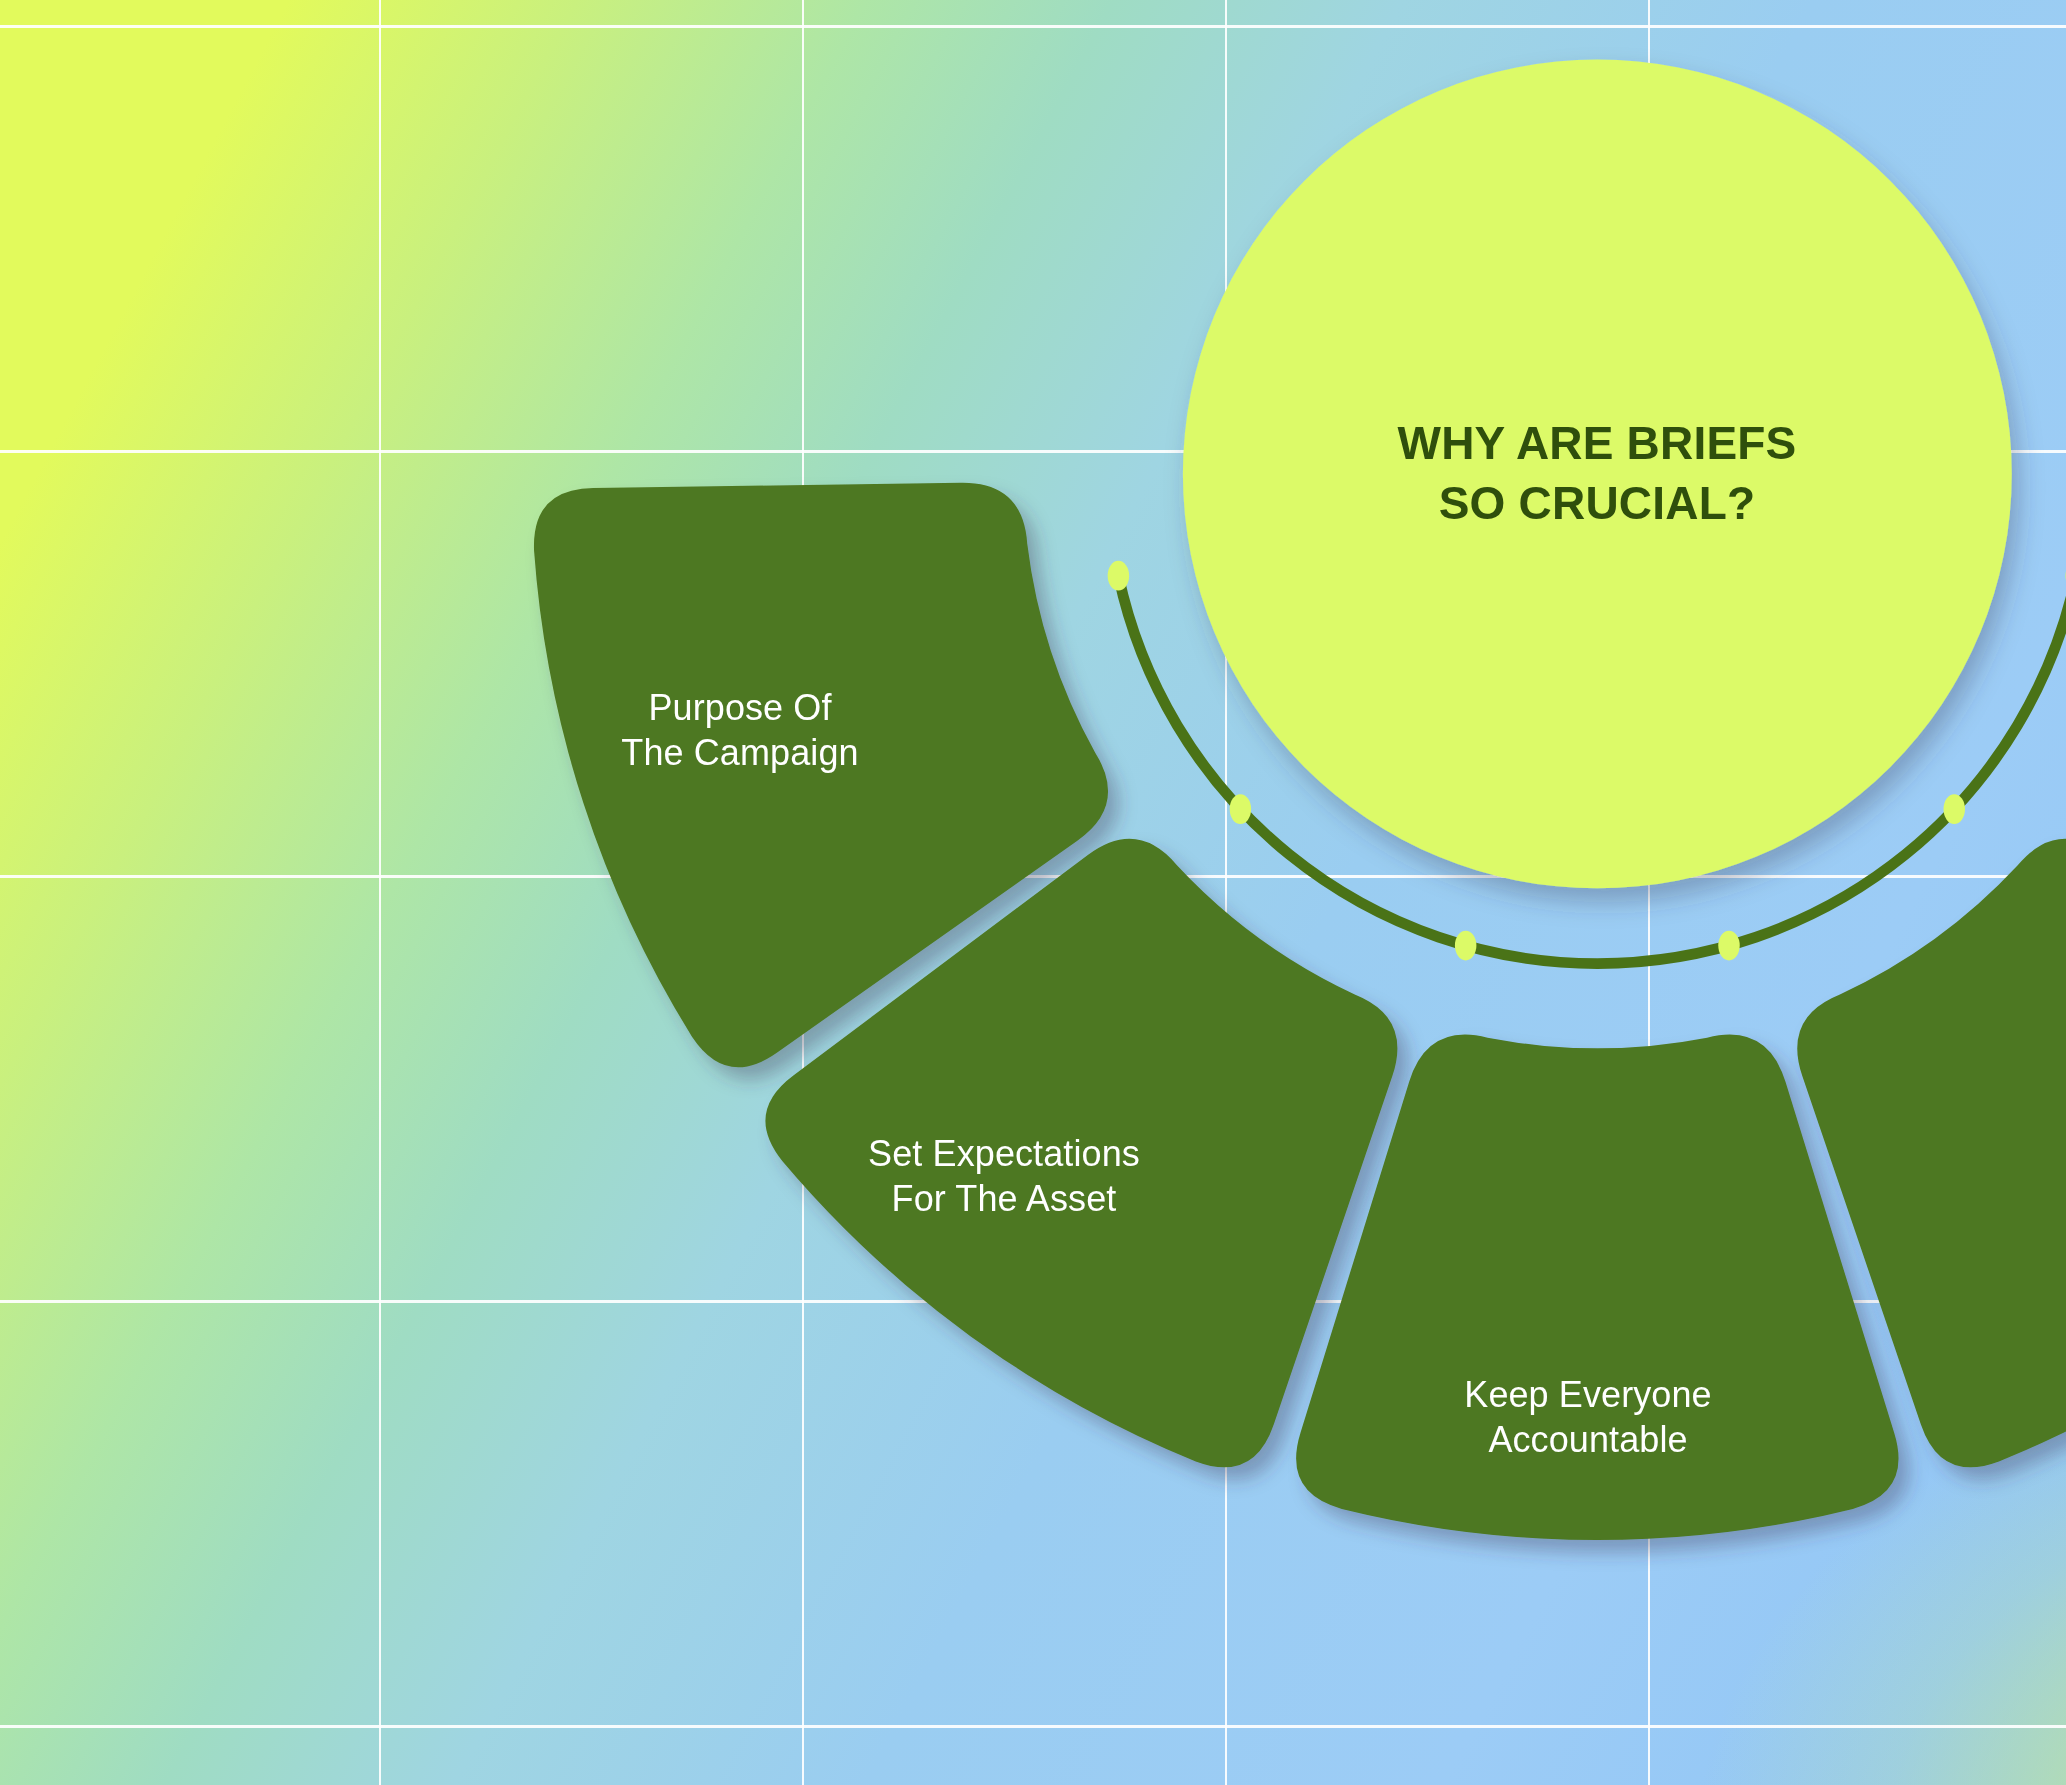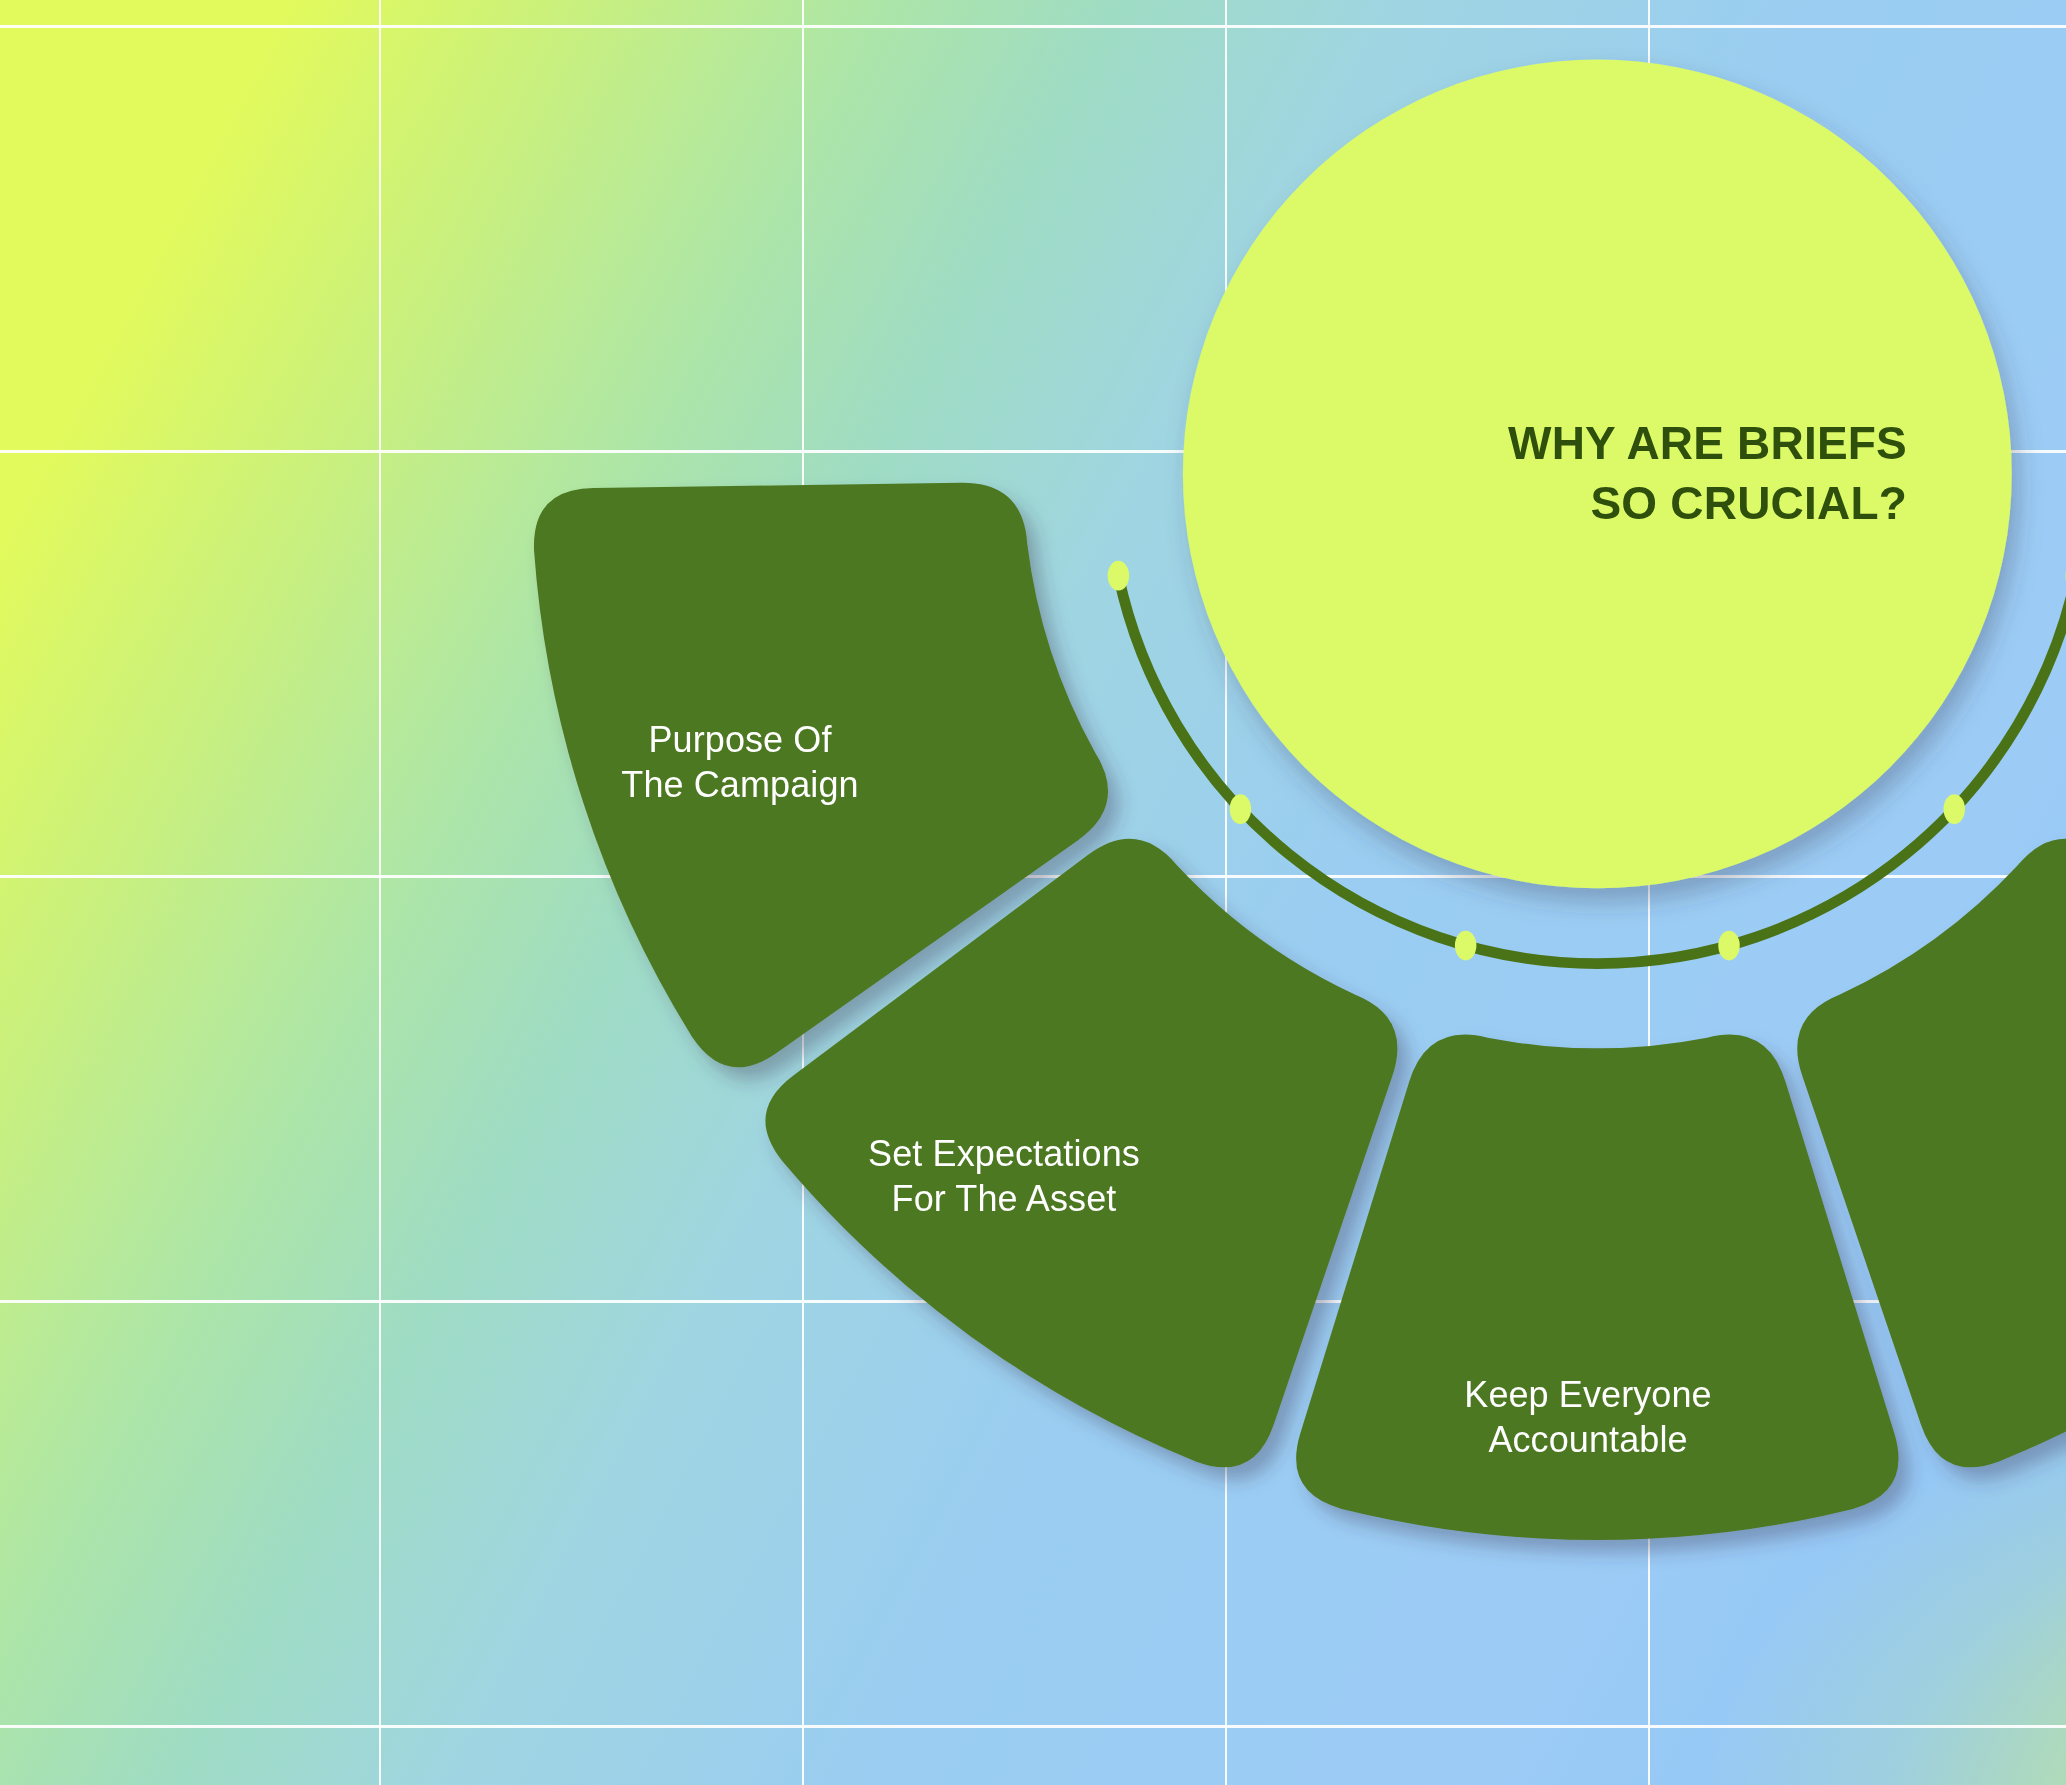--- a/index.html
+++ b/index.html
@@ -101,21 +101,21 @@
     transform: translate(-50%, -50%);
     pointer-events: none;
   }
 
   #center-title {
     position: absolute;
     left: 1597px;
     top: 474px;
     transform: translate(-50%, -50%);
     width: 620px;
-    text-align: right;
+    text-align: center;
     color: #2F4F0C;
     font-family: "Liberation Sans", sans-serif;
     font-weight: 700;
     font-size: 46px;
     line-height: 1.30;
     white-space: pre-line;
     letter-spacing: 0.2px;
     pointer-events: none;
   }
 </style>
@@ -156,21 +156,21 @@
         <ellipse cx="4728.83" cy="1958.19" rx="26" ry="36" fill="#DCFA67"></ellipse>
         <ellipse cx="5024.10" cy="1393.38" rx="26" ry="36" fill="#DCFA67"></ellipse>
       </g>
 
     <circle id="center-circle" cx="3865" cy="1147" r="1003" fill="#DCFA67" filter="url(#circle-shadow)"></circle>
   </svg>
 
   <div id="center-title">WHY ARE BRIEFS
 SO CRUCIAL?</div>
 
-  <div class="petal-label" style="left:740px; top:762px;">Purpose Of
+  <div class="petal-label" style="left:740px; top:730px;">Purpose Of
 The Campaign</div>
 
   <div class="petal-label" style="left:1004px; top:1176px;">Set Expectations
 For The Asset</div>
 
   <div class="petal-label" style="left:1588px; top:1417px;">Keep Everyone
 Accountable</div>
 
 </div>
 

